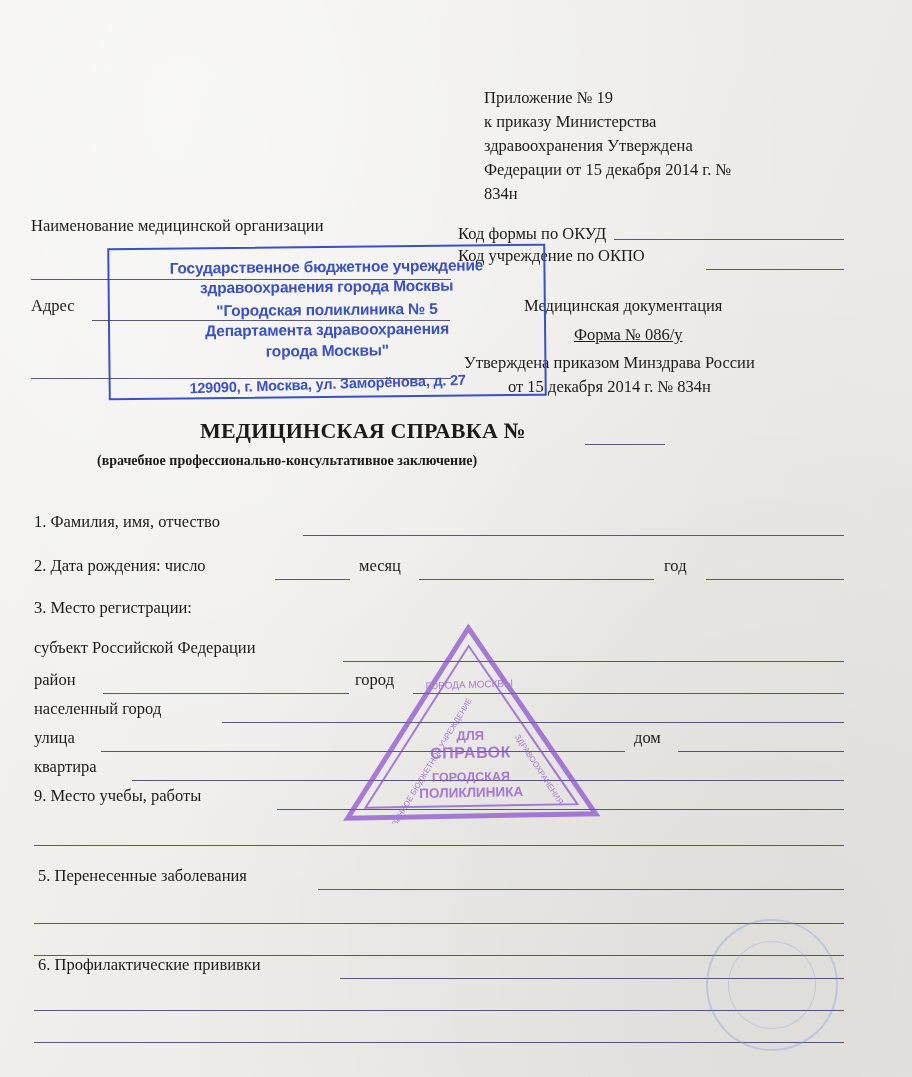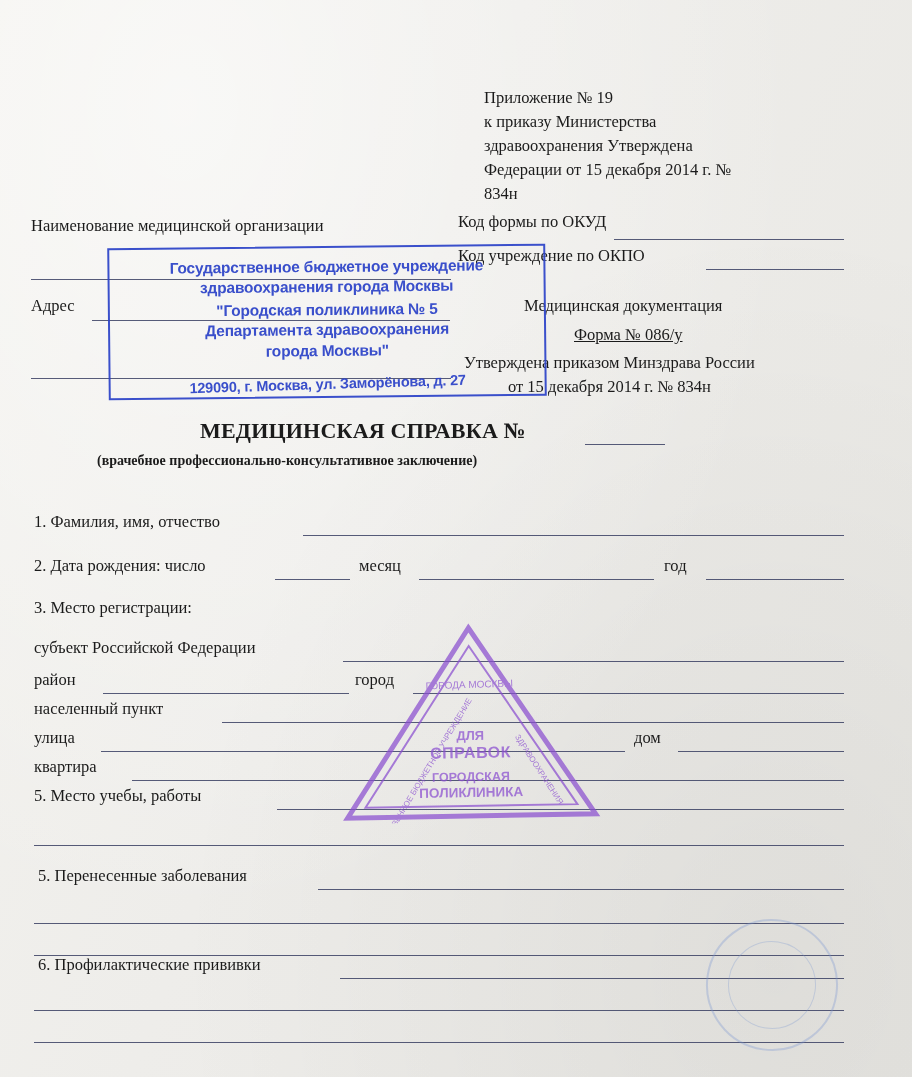--- a/index.html
+++ b/index.html
@@ -182,21 +182,21 @@
 
   <div class="header-right">
     <div>Приложение № 19</div>
     <div>к приказу Министерства</div>
     <div>здравоохранения Утверждена</div>
     <div>Федерации от 15 декабря 2014 г. №</div>
     <div>834н</div>
   </div>
 
   <div class="txt" style="left:31px; top:216px;">Наименование медицинской организации</div>
-  <div class="txt" style="left:458px; top:212px;">Код формы по ОКУД</div>
+  <div class="txt" style="left:458px; top:224px;">Код формы по ОКУД</div>
   <div class="line" style="left:614px; top:239px; width:230px;"></div>
 
   <div class="txt" style="left:458px; top:246px;">Код учреждение по ОКПО</div>
   <div class="line" style="left:706px; top:269px; width:138px;"></div>
 
   <div class="line" style="left:31px; top:279px; width:420px;"></div>
 
   <div class="txt" style="left:31px; top:296px;">Адрес</div>
   <div class="line" style="left:92px; top:320px; width:358px;"></div>
   <div class="line" style="left:31px; top:378px; width:420px;"></div>
@@ -232,32 +232,32 @@
   <div class="txt" style="left:34px; top:598px;">3. Место регистрации:</div>
 
   <div class="txt" style="left:34px; top:638px;">субъект Российской Федерации</div>
   <div class="line" style="left:343px; top:661px; width:501px;"></div>
 
   <div class="txt" style="left:34px; top:670px;">район</div>
   <div class="line" style="left:103px; top:693px; width:246px;"></div>
   <div class="txt" style="left:355px; top:670px;">город</div>
   <div class="line" style="left:413px; top:693px; width:431px;"></div>
 
-  <div class="txt" style="left:34px; top:699px;">населенный пункт</div>
+  <div class="txt" style="left:34px; top:699px;">населенный город</div>
   <div class="line" style="left:222px; top:722px; width:622px;"></div>
 
   <div class="txt" style="left:34px; top:728px;">улица</div>
   <div class="line" style="left:101px; top:751px; width:524px;"></div>
   <div class="txt" style="left:634px; top:728px;">дом</div>
   <div class="line" style="left:678px; top:751px; width:166px;"></div>
 
   <div class="txt" style="left:34px; top:757px;">квартира</div>
   <div class="line" style="left:132px; top:780px; width:712px;"></div>
 
-  <div class="txt" style="left:34px; top:786px;">5. Место учебы, работы</div>
+  <div class="txt" style="left:34px; top:786px;">9. Место учебы, работы</div>
   <div class="line" style="left:277px; top:809px; width:567px;"></div>
   <div class="line" style="left:34px; top:845px; width:810px;"></div>
 
   <div class="txt" style="left:38px; top:866px;">5. Перенесенные заболевания</div>
   <div class="line" style="left:318px; top:889px; width:526px;"></div>
   <div class="line" style="left:34px; top:923px; width:810px;"></div>
   <div class="line" style="left:34px; top:955px; width:810px;"></div>
 
   <div class="txt" style="left:38px; top:955px;">6. Профилактические прививки</div>
   <div class="line" style="left:340px; top:978px; width:504px;"></div>

